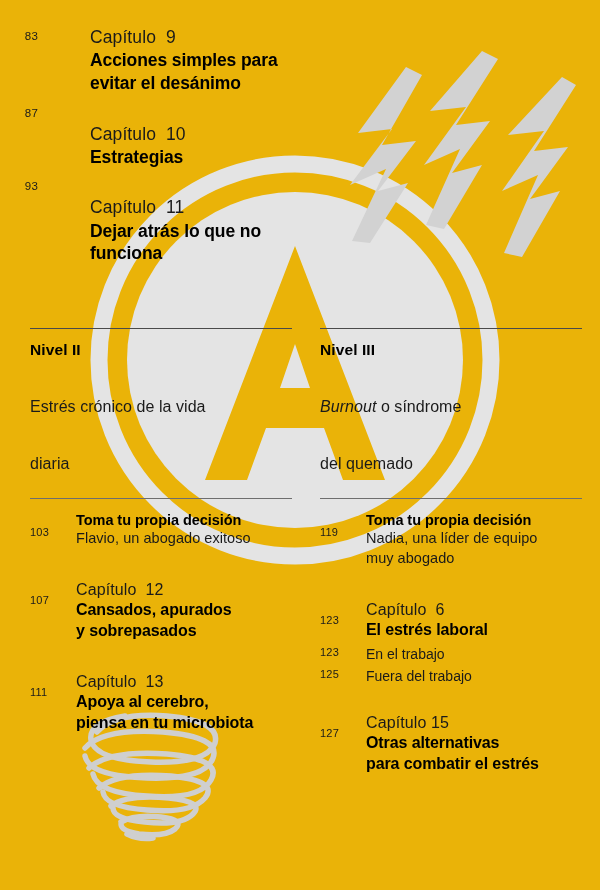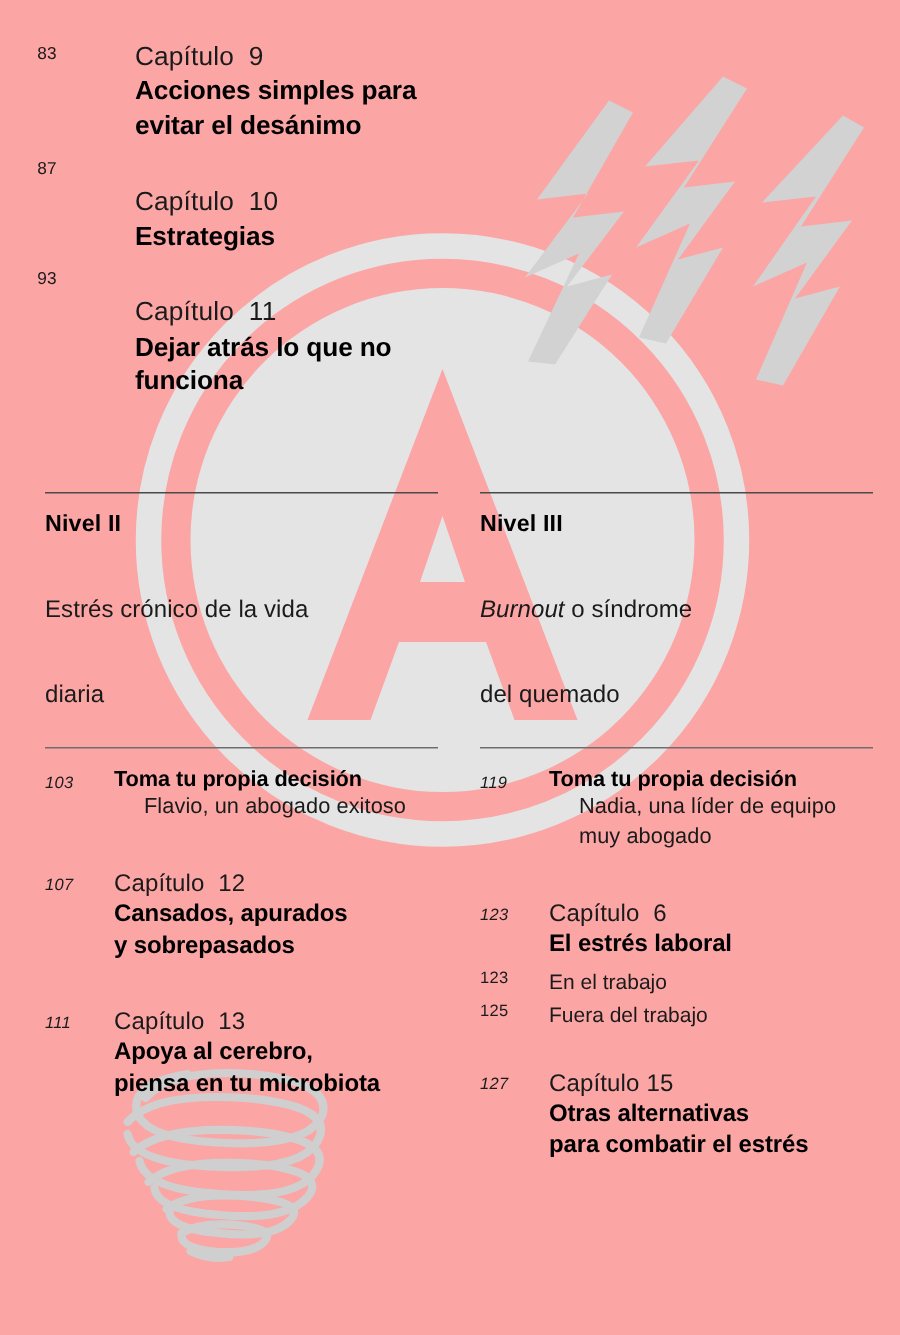--- a/index.html
+++ b/index.html
@@ -11,21 +11,21 @@
     font-family: "Liberation Sans", sans-serif;
     color: #111111;
     -webkit-font-smoothing: antialiased;
   }
 
   #page {
     position: relative;
     width: 600px;
     height: 890px;
     overflow: hidden;
-    background: #fca5a5;
+    background: #eab308;
   }
 
   
   .decor {
     position: absolute;
     pointer-events: none;
     z-index: 0;
   }
   #watermark-a {
     left: 85px;
@@ -144,38 +144,38 @@
   .c-entry { position: relative; margin-bottom: 4px; }
   .c-num {
     position: absolute;
     left: 0;
     width: 30px;
     text-align: left;
     font-size: 11px;
     letter-spacing: 0.2px;
     color: #1a1a1a;
   }
-  .c-num.inline { top: 5px; font-style: italic; }
+  .c-num.inline { top: 15px; }
   .c-body { padding-left: 46px; }
 
   .story-title {
     font-size: 14.5px;
     font-weight: 700;
     color: #000;
     line-height: 1.30;
     letter-spacing: -0.05px;
   }
   .story-sub {
     font-size: 14.5px;
     font-weight: 400;
     color: #1a1a1a;
     line-height: 1.36;
     letter-spacing: 0.05px;
   }
-  .story-sub div { white-space: pre; margin-left: 20px; }
+  .story-sub div { white-space: pre; }
 
   .c-chap-line {
     font-size: 16px;
     font-weight: 400;
     color: #1a1a1a;
     line-height: 1.32;
     white-space: pre;
     letter-spacing: 0.1px;
   }
   .c-chap-title {

